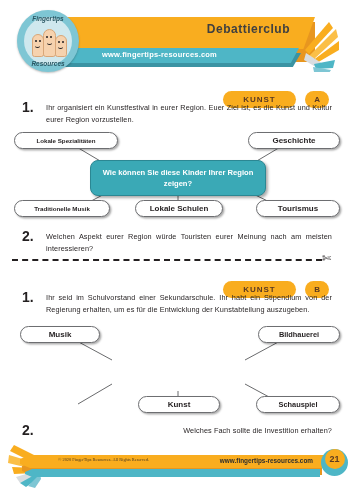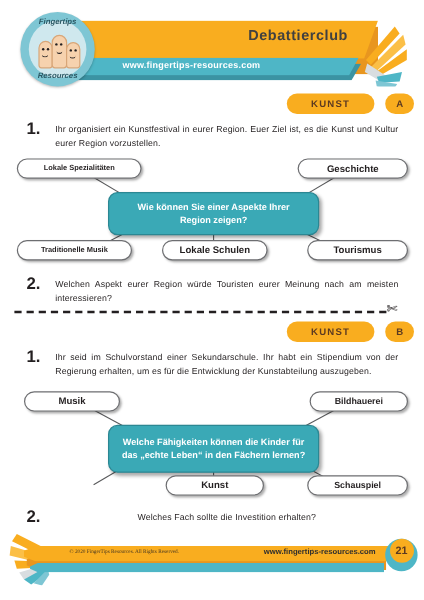--- a/index.html
+++ b/index.html
@@ -102,21 +102,21 @@
   .smile { position: absolute; width: 5px; height: 3px; border-bottom: 1px solid #231f20; border-radius: 0 0 5px 5px; }
   .logo-text-top, .logo-text-bot {
     position: absolute; left: 0; width: 62px;
     text-align: center; font-size: 6.5px; font-weight: bold; color: #2a5763;
     font-style: italic;
   }
   .logo-text-top { top: 5px; }
   .logo-text-bot { top: 50px; }
 
   
-  .badge-row { position: absolute; right: 8px; }
+  .badge-row { position: absolute; right: 24px; margin-top: 12px; }
   .badge-subject {
     display: inline-block;
     background: #f9ad1f;
     color: #5c3a21;
     font-size: 8px; font-weight: bold;
     letter-spacing: 1px;
     padding: 4px 20px;
     border-radius: 9px;
     vertical-align: middle;
   }
@@ -138,21 +138,21 @@
     font-size: 14px; font-weight: bold; color: #231f20;
   }
   .qtext {
     margin-left: 24px;
     font-size: 7.3px;
     line-height: 1.65;
     text-align: justify;
     color: #231f20;
     letter-spacing: .1px;
   }
-  .qtext.nojust { text-align: center; }
+  .qtext.nojust { text-align: right; }
 
   
   .mindmap { position: absolute; left: 0; width: 341px; }
   .mm-svg { position: absolute; left: 0; top: 0; }
   .pill {
     position: absolute;
     background: #ffffff;
     border: 1.2px solid #6d6e71;
     border-radius: 11px;
     box-shadow: 1.5px 1.5px 2px rgba(0,0,0,.32);
@@ -306,21 +306,21 @@
   </svg>
 
   <div class="pill" style="left:14px;top:4px;width:104px;font-size:6.2px">
     <span>Lokale Spezialitäten</span>
   </div>
   <div class="pill" style="left:248px;top:4px;width:92px;font-size:8px">
     <span>Geschichte</span>
   </div>
 
   <div class="center-box" style="left:90px;top:32px;width:176px;height:36px">
-    <span>Wie können Sie einer Aspekte Ihrer Region zeigen?</span>
+    <span>Wie können Sie diese Kinder Ihrer Region zeigen?</span>
   </div>
 
   <div class="pill" style="left:14px;top:72px;width:96px;font-size:6.2px">
     <span>Traditionelle Musik</span>
   </div>
   <div class="pill" style="left:256px;top:72px;width:84px;font-size:8px">
     <span>Tourismus</span>
   </div>
   <div class="pill" style="left:135px;top:72px;width:88px;font-size:8px">
     <span>Lokale Schulen</span>
@@ -354,23 +354,20 @@
     <line x1="245" y1="66" x2="282" y2="86" stroke="#58595b" stroke-width="0.9"></line>
   </svg>
 
   <div class="pill" style="left:258px;top:8px;width:82px;font-size:7.4px">
     <span>Bildhauerei</span>
   </div>
   <div class="pill" style="left:20px;top:8px;width:80px;font-size:8px">
     <span>Musik</span>
   </div>
 
-  <div class="center-box" style="left:90px;top:36px;width:176px;height:40px">
-    <span>Welche Fähigkeiten können die Kinder für das „echte Leben“ in den Fächern lernen?</span>
-  </div>
 
   <div class="pill" style="left:138px;top:78px;width:82px;font-size:8px">
     <span>Kunst</span>
   </div>
   <div class="pill" style="left:256px;top:78px;width:84px;font-size:7.4px">
     <span>Schauspiel</span>
   </div>
 </div>
 
 <div class="qblock" style="top:425px">

